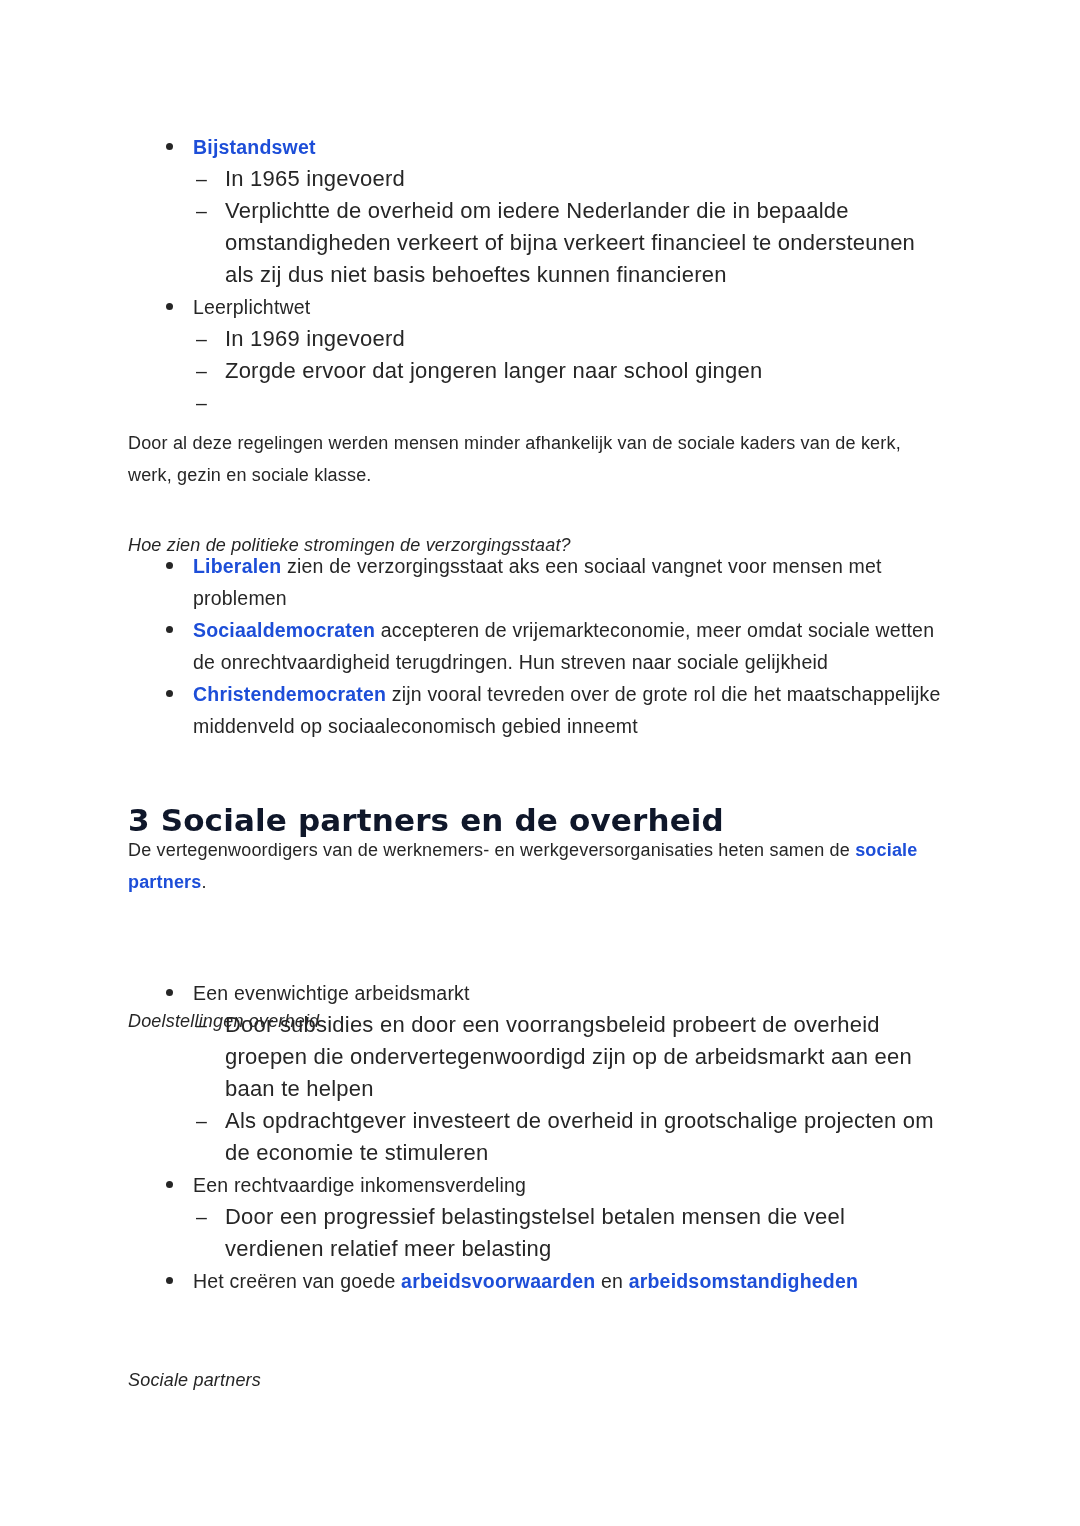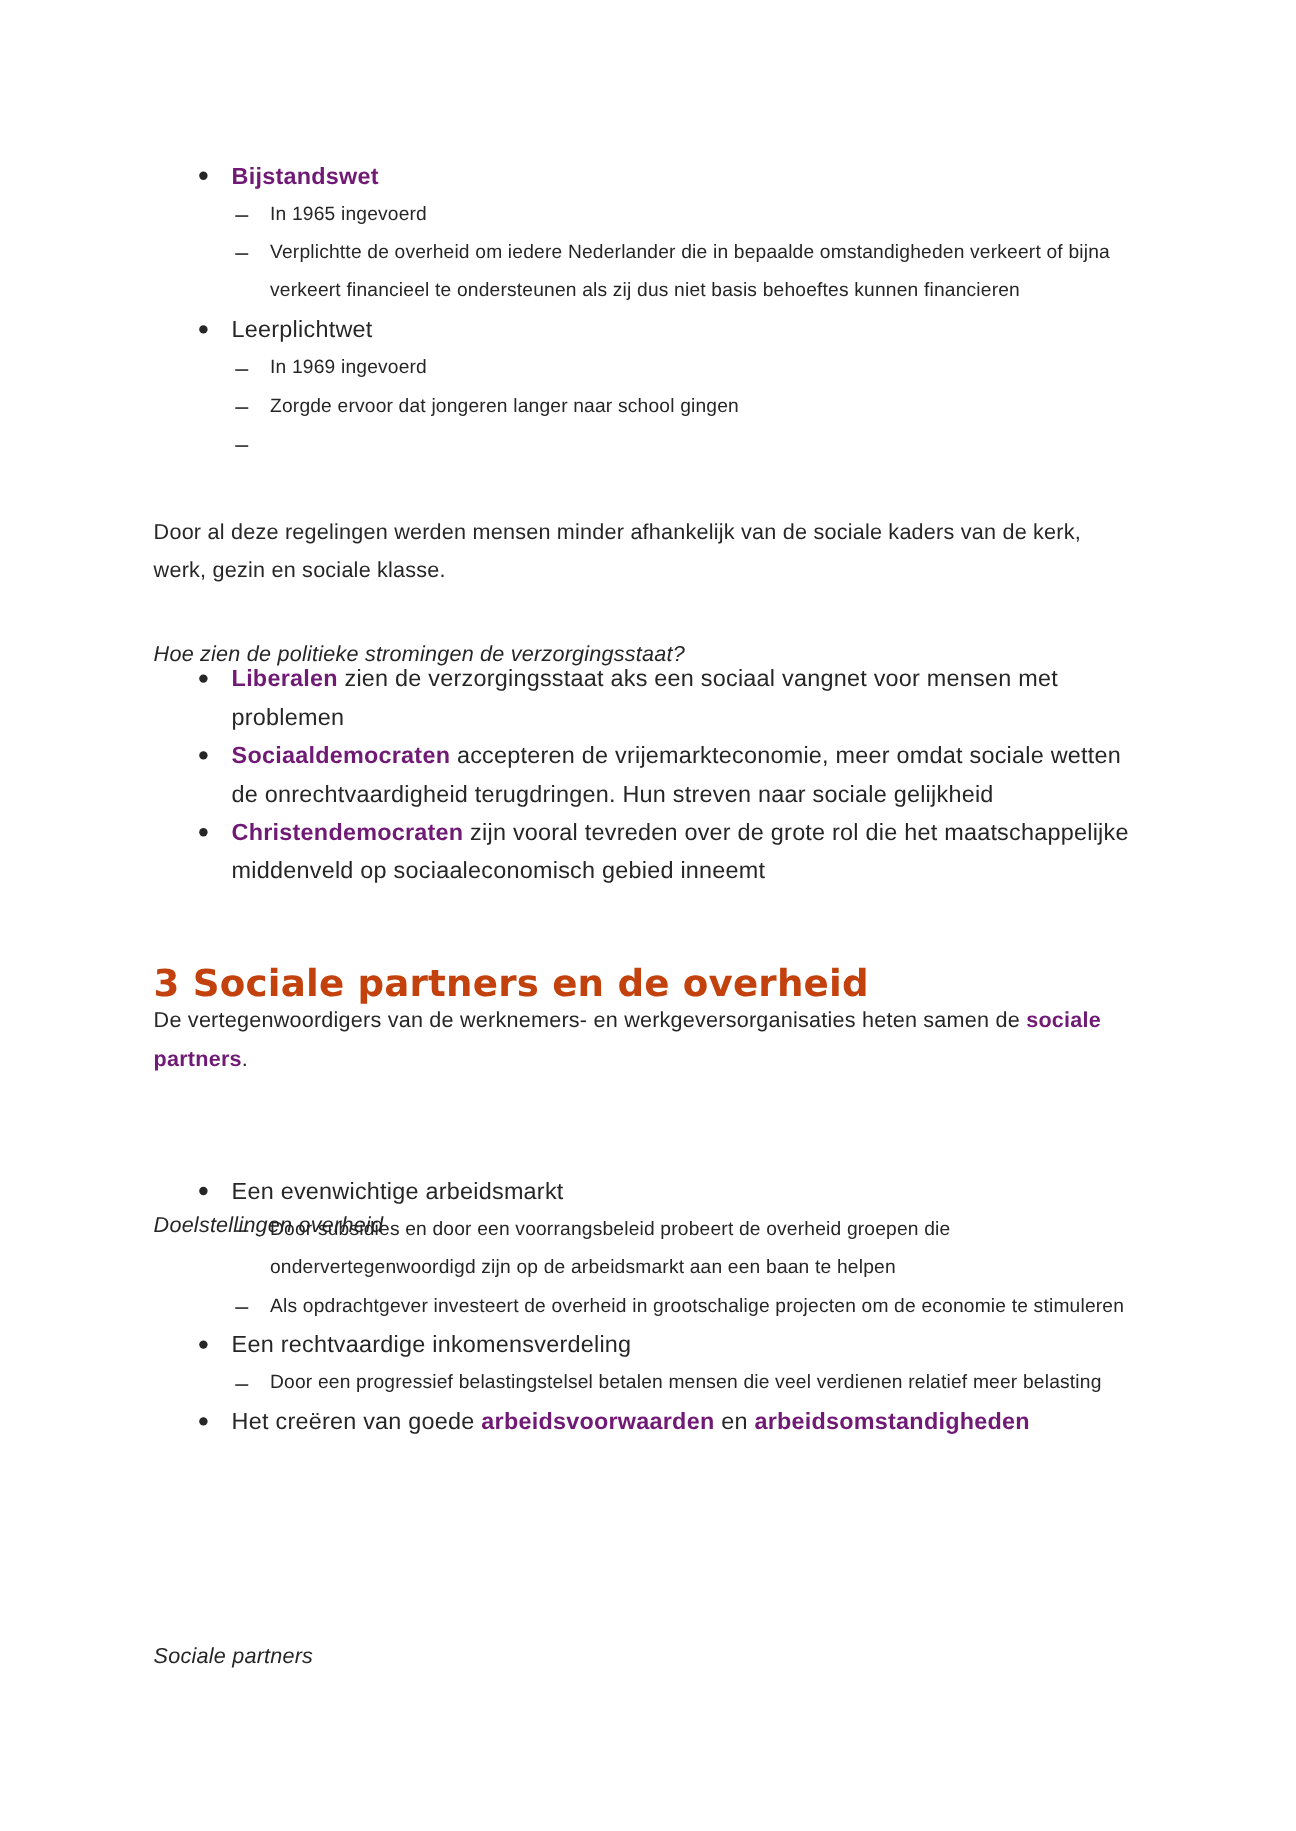--- a/index.html
+++ b/index.html
@@ -35,21 +35,21 @@
     letter-spacing: 0.01em;
   }
   .para.italic { font-style: italic; margin-top: 26px; }
 
   .heading {
     font-family: "DejaVu Sans", sans-serif;
     font-size: 31px;
     font-weight: bold;
     line-height: 40px;
     letter-spacing: 0.005em;
-    color: #c2410c;
+    color: #0f172a;
     margin: 0;
   }
 
   
   ul.lvl1 {
     list-style: none;
     margin: 0;
     padding: 0;
   }
   ul.lvl1 > li.l1 {
@@ -70,37 +70,37 @@
     background: #262626;
   }
   ul.lvl2 {
     list-style: none;
     margin: 0;
     padding: 0;
   }
   ul.lvl2 > li.l2 {
     position: relative;
     padding-left: 32px;
-    font-size: 16px;
+    font-size: 22px;
     line-height: 32px;
     color: #262626;
     letter-spacing: 0.01em;
   }
   ul.lvl2 > li.l2 > .bullet-dash {
     position: absolute;
     left: 3px;
     top: 0;
     width: 14px;
     font-size: 19.5px;
     line-height: 32px;
     color: #262626;
   }
   ul.lvl2 > li.l2 > .bullet-dash::before { content: "\2013"; }
 
-  strong { font-weight: bold; color: #701a75; }
+  strong { font-weight: bold; color: #1d4ed8; }
 
   
   .blk { position: absolute; left: 0; width: 820px; }
   #blk-laws        { top: 131px; }
   #blk-afterlaws   { top: 427px; }
   #blk-question    { top: 503px; }
   #blk-stromingen  { top: 550px; }
   #blk-heading3    { top: 800px; }
   #blk-intro3      { top: 834px; }
   #blk-doel        { top: 979px; }

